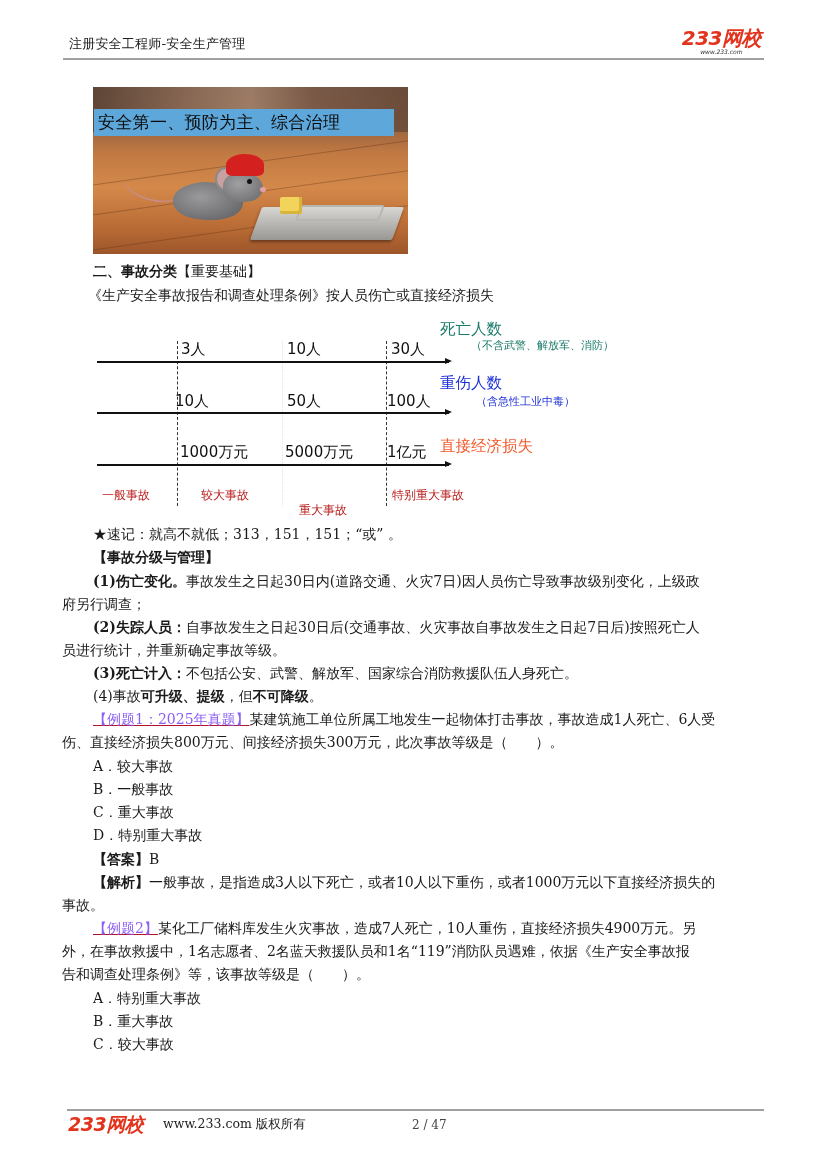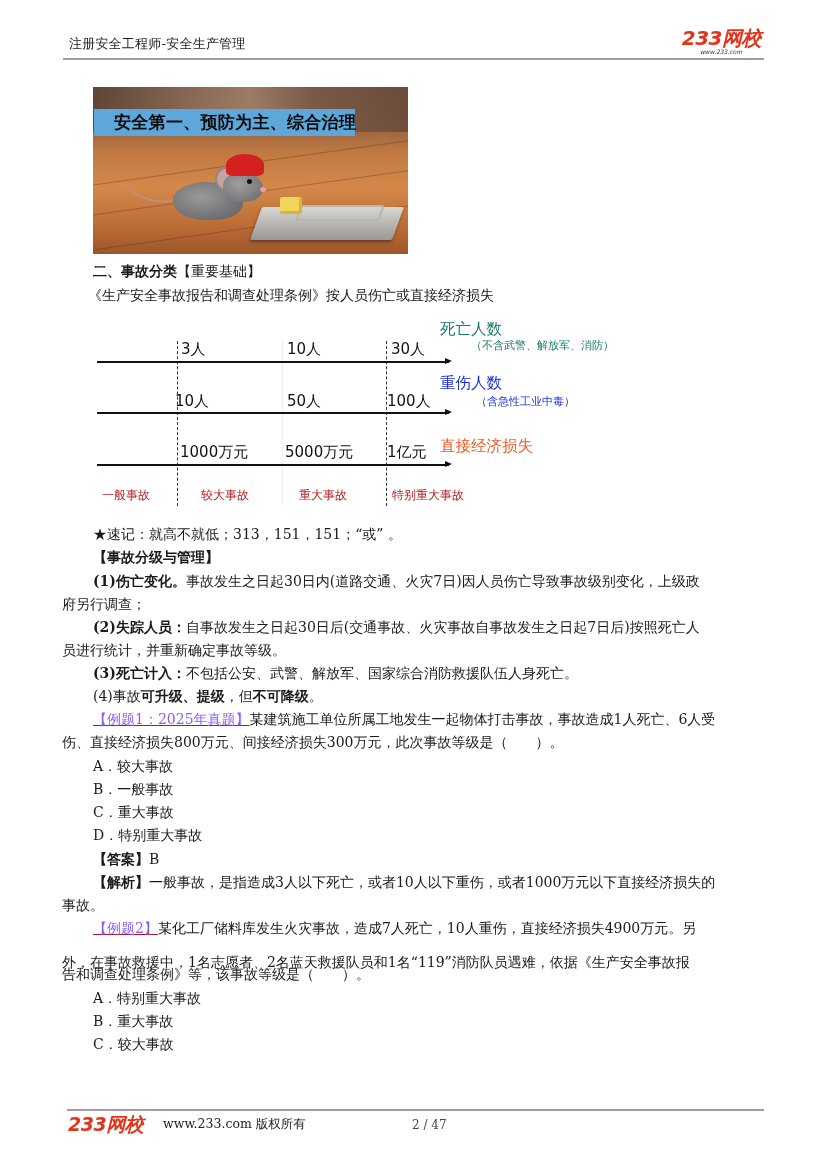--- a/index.html
+++ b/index.html
@@ -15,23 +15,23 @@
   .logo-sub { font-family: "DejaVu Sans", "Liberation Sans", sans-serif; font-style: italic; font-size: 6px;
               color: #333; line-height: 7px; margin-top: 0px; }
   .header-rule { position: absolute; left: 63px; top: 58px; width: 701px; height: 2px; background: #a0a0a0; }
 
   
   .hero { position: absolute; left: 93px; top: 87px; width: 315px; height: 167px; overflow: hidden;
           background: linear-gradient(180deg, #6b4a3a 0%, #8a5a3c 18%, #c27a43 40%, #d4894a 60%, #b86a34 85%, #9c552a 100%); }
   .hero .wall { position: absolute; left: 0; top: 0; width: 100%; height: 45px;
                 background: linear-gradient(90deg, #5c4436 0%, #8a6a56 30%, #a1806a 50%, #7a5a48 70%, #6a4c3a 100%); opacity: 0.9; }
   .hero .plank { position: absolute; left: -20px; height: 1px; background: rgba(90,45,20,0.35); width: 360px; transform: rotate(-8deg); }
-  .hero-banner { position: absolute; left: 1px; top: 22px; width: 261px; height: 27px; background: #5ea7da;
+  .hero-banner { position: absolute; left: 1px; top: 22px; width: 300px; height: 27px; background: #5ea7da;
                  color: #0b0b0b; font-family: "DejaVu Sans", "Liberation Sans", sans-serif; font-size: 17px;
-                 line-height: 27px; padding-left: 20px; box-sizing: border-box; white-space: nowrap; letter-spacing: 0.3px; font-weight: bold; }
+                 line-height: 27px; padding-left: 4px; box-sizing: border-box; white-space: nowrap; letter-spacing: 0.3px; }
   .mouse-body { position: absolute; left: 80px; top: 95px; width: 70px; height: 38px; background: radial-gradient(ellipse at 40% 40%, #9a9a9c, #5c5c60);
                 border-radius: 50% 55% 45% 50%; }
   .mouse-head { position: absolute; left: 130px; top: 85px; width: 40px; height: 30px; background: radial-gradient(ellipse at 40% 40%, #a0a0a2, #66666a);
                 border-radius: 50% 60% 50% 45%; }
   .mouse-ear { position: absolute; left: 122px; top: 80px; width: 18px; height: 20px; background: #c9a2a0; border-radius: 50%; border: 2px solid #8a8a8c; }
   .helmet { position: absolute; left: 133px; top: 67px; width: 38px; height: 22px; background: #d52020; border-radius: 50% 50% 20% 20%; }
   .mouse-nose { position: absolute; left: 167px; top: 100px; width: 6px; height: 5px; background: #e6a0a8; border-radius: 50%; }
   .mouse-eye { position: absolute; left: 154px; top: 92px; width: 5px; height: 5px; background: #111; border-radius: 50%; }
   .mouse-tail { position: absolute; left: 30px; top: 82px; width: 60px; height: 30px; border-bottom: 2px solid #c98a80; border-radius: 0 0 50% 50%; transform: rotate(15deg); }
   .trap { position: absolute; left: 163px; top: 120px; width: 142px; height: 33px; background: linear-gradient(180deg, #d8d6d2, #9a9894);
@@ -120,21 +120,21 @@
   <div class="cat-sub" style="left:350px; top:80px; color:#1c2fd6;">（含急性工业中毒）</div>
 
   <div class="tick" style="left:85px; top:128px;">1000万元</div>
   <div class="tick" style="left:190px; top:128px;text-align:center;">5000万元</div>
   <div class="tick" style="left:292px; top:128px;">1亿元</div>
   <div class="axis" style="top:149px;"></div>
   <div class="cat-title" style="left:345px; top:122px; color:#f25a2a;">直接经济损失</div>
 
   <div class="level" style="left:7px; top:171px;">一般事故</div>
   <div class="level" style="left:106px; top:171px;">较大事故</div>
-  <div class="level" style="left:204px; top:171px;text-align:center;">重大事故</div>
+  <div class="level" style="left:204px; top:186px;text-align:center;">重大事故</div>
   <div class="level" style="left:297px; top:171px;">特别重大事故</div>
 </div>
 
 <div class="txt" style="left:93px; top:525px;">★速记：就高不就低；313，151，151；“或” 。</div>
 <div class="txt b" style="left:93px; top:548px;">【事故分级与管理】</div>
 
 <div class="txt" style="left:93px; top:572px;">
   <span class="b">(1)伤亡变化。</span><span>事故发生之日起30日内(道路交通、火灾7日)因人员伤亡导致事故级别变化，上级政</span>
 </div>
 <div class="txt" style="left:62px; top:595px;">府另行调查；</div>
@@ -164,21 +164,21 @@
   <span class="b">【答案】</span><span>B</span>
 </div>
 <div class="txt" style="left:93px; top:873px;">
   <span class="b">【解析】</span><span>一般事故，是指造成3人以下死亡，或者10人以下重伤，或者1000万元以下直接经济损失的</span>
 </div>
 <div class="txt" style="left:62px; top:896px;">事故。</div>
 
 <div class="txt" style="left:93px; top:919px;">
   <span class="red">【例题2】</span><span>某化工厂储料库发生火灾事故，造成7人死亡，10人重伤，直接经济损失4900万元。另</span>
 </div>
-<div class="txt" style="left:62px; top:942px;margin-top:11px;">外，在事故救援中，1名志愿者、2名蓝天救援队员和1名“119”消防队员遇难，依据《生产安全事故报</div>
+<div class="txt" style="left:62px; top:942px;">外，在事故救援中，1名志愿者、2名蓝天救援队员和1名“119”消防队员遇难，依据《生产安全事故报</div>
 <div class="txt" style="left:62px; top:965px;">告和调查处理条例》等，该事故等级是（　　）。</div>
 <div class="txt" style="left:93px; top:989px;">A．特别重大事故</div>
 <div class="txt" style="left:93px; top:1012px;">B．重大事故</div>
 <div class="txt" style="left:93px; top:1035px;">C．较大事故</div>
 
 <div class="footer-rule"></div>
 <div class="footer-logo">233网校</div>
 <div class="footer-copy">www.233.com 版权所有</div>
 <div class="footer-page">2 / 47</div>
 

